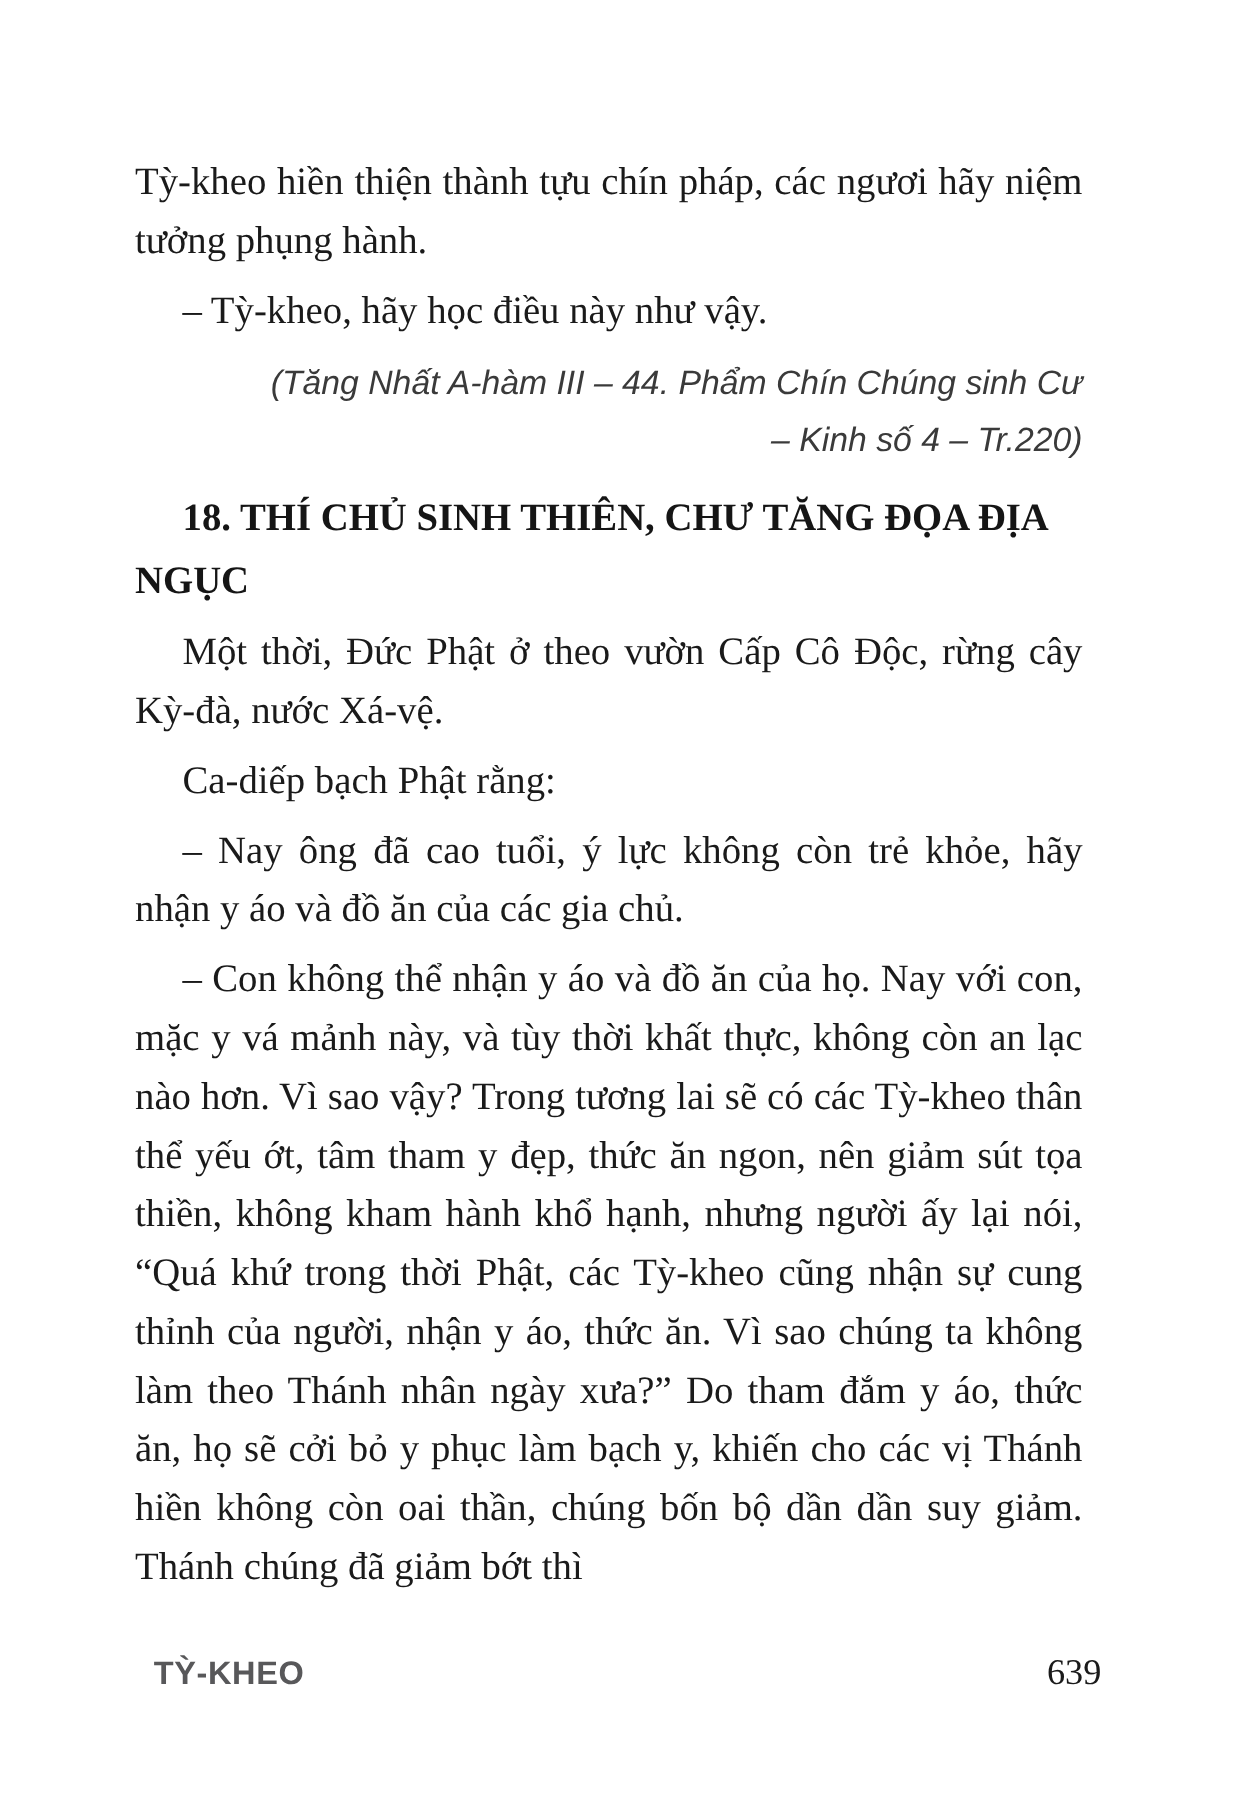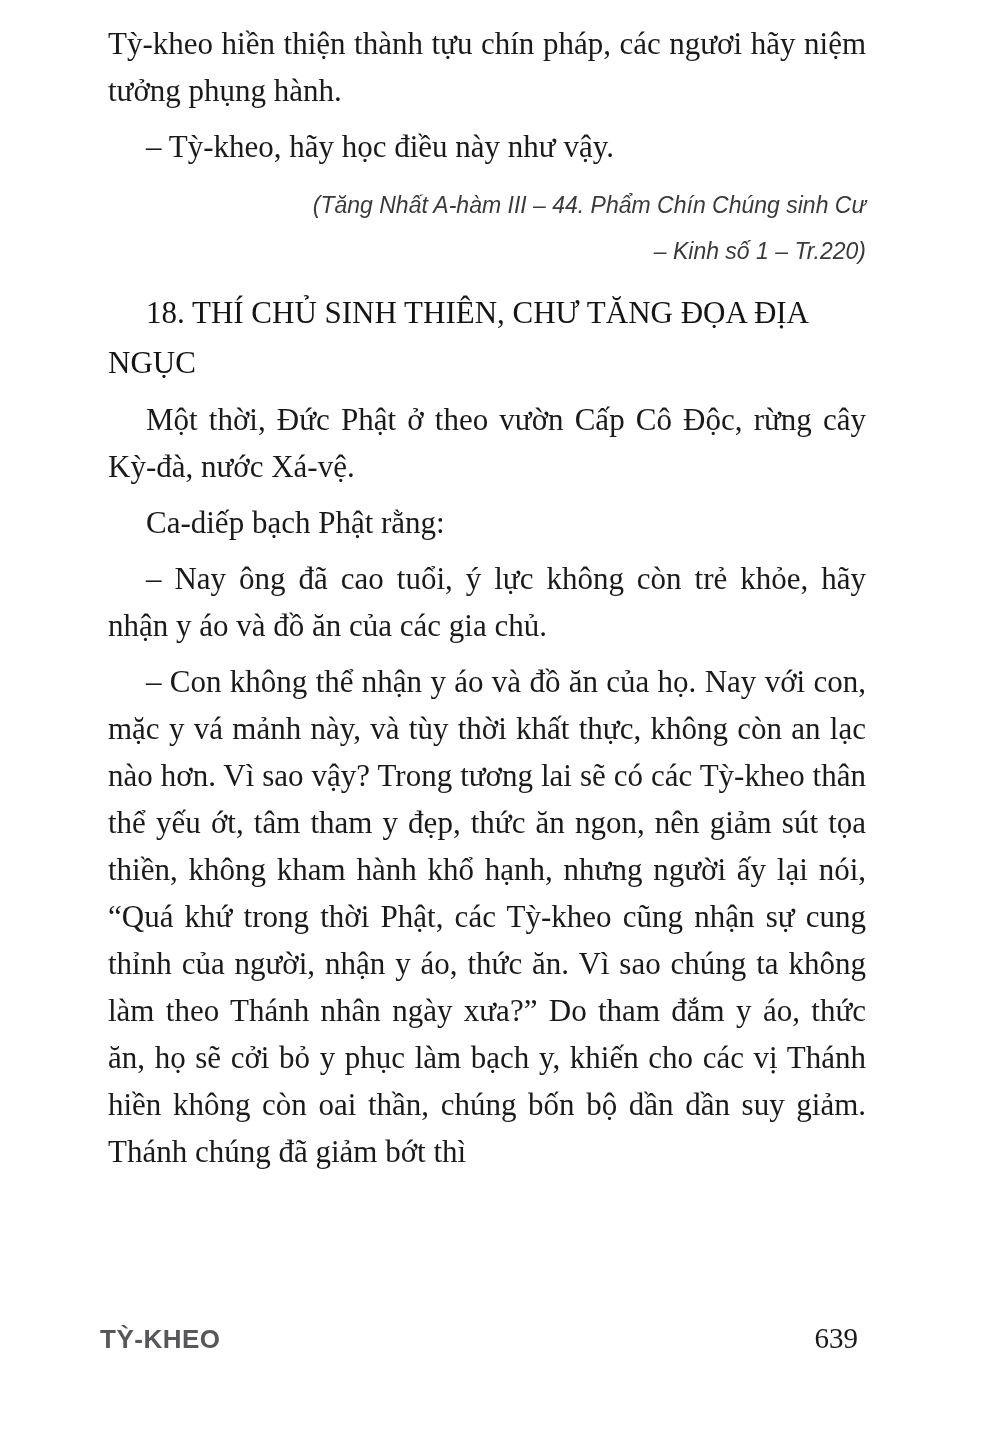--- a/index.html
+++ b/index.html
@@ -14,58 +14,58 @@
     background: #ffffff;
     overflow: hidden;
     font-family: "Liberation Serif", serif;
     color: #1a1a1a;
   }
   .content {
     position: absolute;
     top: 0;
     left: 108px;
     width: 758px;
-    margin-top: 20px;
+    padding-top: 121px;
   }
   p.body {
     margin: 0 0 9px 0;
     font-size: 31px;
     line-height: 47px;
     text-align: justify;
     text-justify: inter-word;
     color: #1a1a1a;
   }
   p.body.indent {
     text-indent: 38px;
   }
   p.body.last {
     margin-bottom: 0;
   }
   .citation {
     margin: 12px 0 0 0;
     font-family: "Liberation Sans", sans-serif;
     font-style: italic;
-    font-size: 23px;
+    font-size: 27px;
     line-height: 46px;
     text-align: right;
     color: #3a3a3a;
   }
   h2.section-title {
     margin: 14px 0 8px 0;
     font-family: "Liberation Serif", serif;
     font-size: 31px;
     line-height: 50px;
-    font-weight: 400;
+    font-weight: 700;
     text-indent: 38px;
     text-align: left;
     color: #151515;
   }
   .footer {
     position: absolute;
-    left: 100px;
+    left: 123px;
     width: 758px;
     top: 1322px;
     display: flex;
     justify-content: space-between;
     align-items: baseline;
   }
   .running-title {
     font-family: "Liberation Sans", sans-serif;
     font-weight: 700;
     font-size: 26px;
@@ -83,21 +83,21 @@
 
 <div class="page">
   <main class="content">
 
     <p class="body">Tỳ-kheo hiền thiện thành tựu chín pháp, các ngươi hãy niệm tưởng phụng hành.</p>
 
     <p class="body indent">– Tỳ-kheo, hãy học điều này như vậy.</p>
 
     <div class="citation">
       <div>(Tăng Nhất A-hàm III – 44. Phẩm Chín Chúng sinh Cư</div>
-      <div>– Kinh số 1 – Tr.220)</div>
+      <div>– Kinh số 4 – Tr.220)</div>
     </div>
 
     <h2 class="section-title">18. THÍ CHỦ SINH THIÊN, CHƯ TĂNG ĐỌA ĐỊA NGỤC</h2>
 
     <p class="body indent">Một thời, Đức Phật ở theo vườn Cấp Cô Độc, rừng cây Kỳ-đà, nước Xá-vệ.</p>
 
 
     <p class="body indent">Ca-diếp bạch Phật rằng:</p>
 
     <p class="body indent">– Nay ông đã cao tuổi, ý lực không còn trẻ khỏe, hãy nhận y áo và đồ ăn của các gia chủ.</p>

